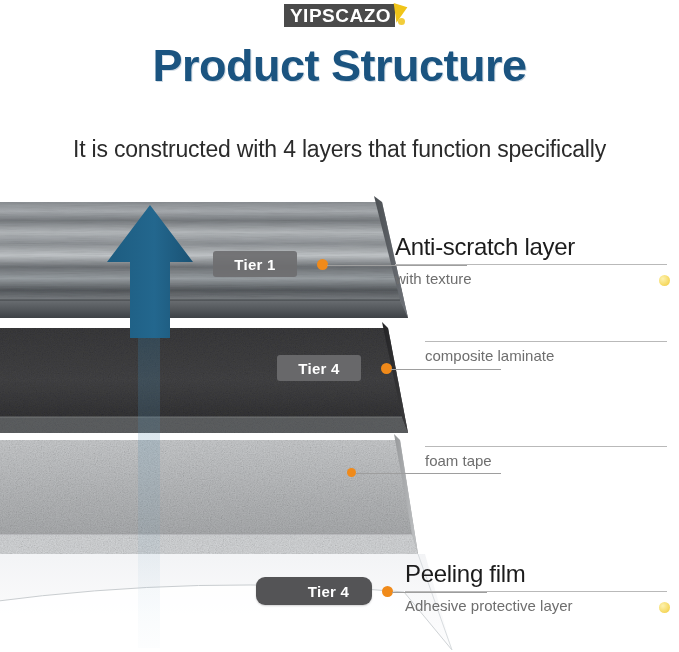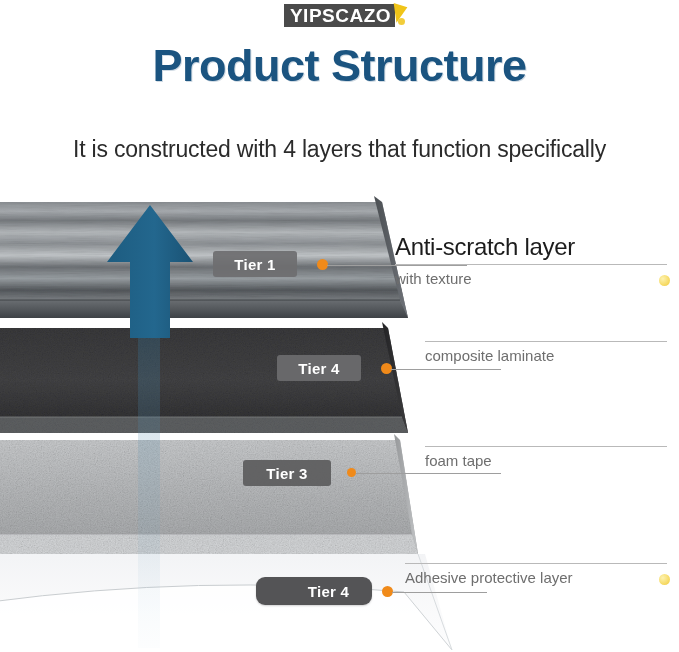--- a/index.html
+++ b/index.html
@@ -284,21 +284,20 @@
       </g>
     </svg>
   </div>
 
   <div class="tier-badge flat t1">Tier 1</div>
   <span class="dot d1"></span>
 
   <div class="tier-badge flat t2">Tier 4</div>
   <span class="dot d2"></span>
 
-  <div class="tier-badge flat t3">Tier 3</div>
   <span class="dot d3"></span>
 
   <div class="tier-badge t4">Tier 4</div>
   <span class="dot d4"></span>
 
   <span class="connector c1"></span>
   <span class="connector c2"></span>
   <span class="connector c3"></span>
   <span class="connector c4"></span>
 
@@ -312,18 +311,18 @@
     <div class="label-rule"></div>
     <div class="label-sub">composite laminate</div>
   </div>
 
   <div class="label-block lb3">
     <div class="label-rule"></div>
     <div class="label-sub">foam tape</div>
   </div>
 
   <div class="label-block lb4">
-    <div><span class="label-dot"></span></div>
+    <div><span class="label-title">Peeling film</span><span class="label-dot"></span></div>
     <div class="label-rule"></div>
     <div class="label-sub">Adhesive protective layer</div>
   </div>
 
 </div>
 
 </body></html>

